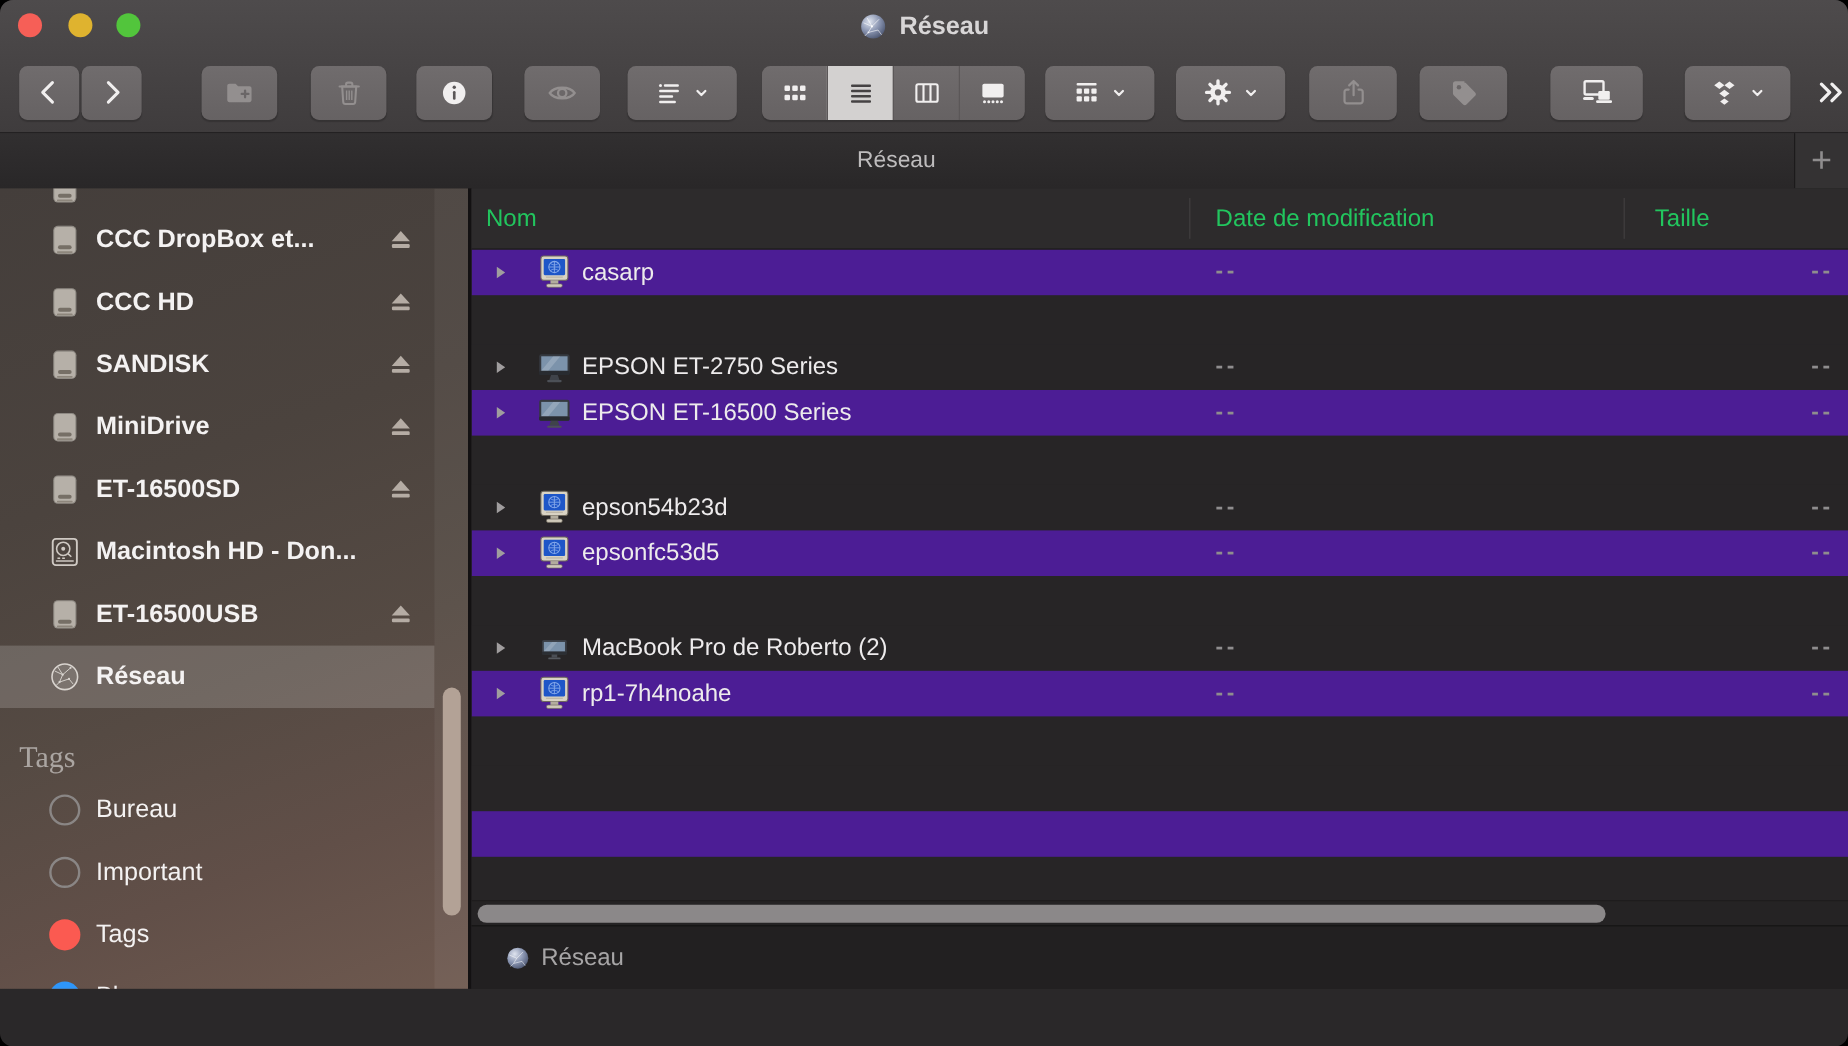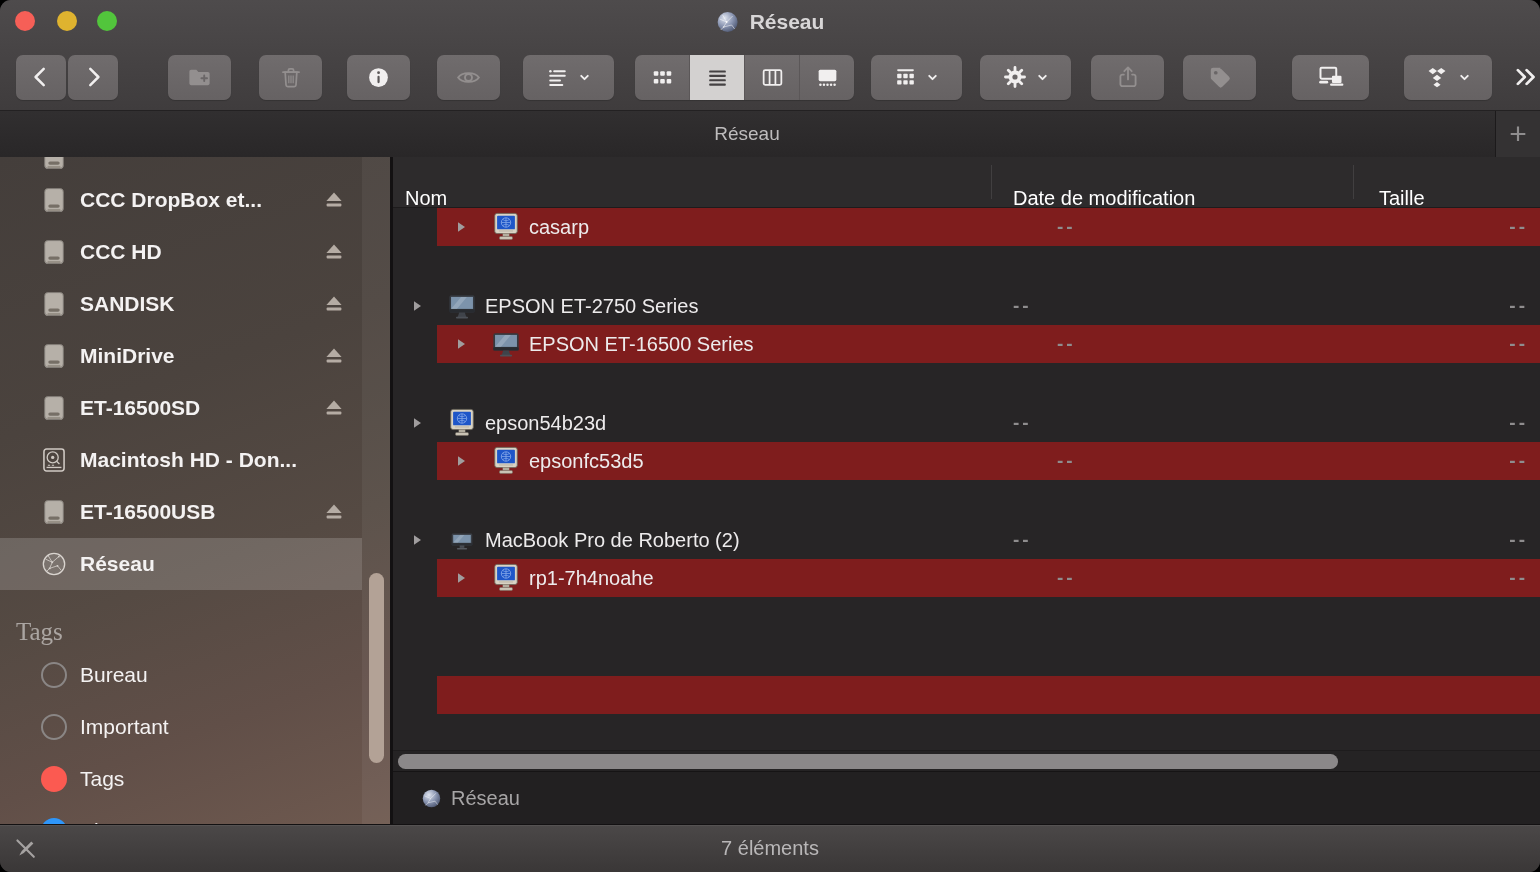--- a/index.html
+++ b/index.html
@@ -47,27 +47,27 @@
   .tags-header{position:absolute;top:458px;left:16px;height:34px;line-height:34px;color:rgba(255,255,255,0.5);font-size:25px;font-family:Liberation Serif, serif;}
   #sidebar-tags{position:absolute;top:492px;left:0;width:362px;}
   .tag-item{height:52px;position:relative;}
   .tag-dot{position:absolute;left:41px;top:13px;width:26px;height:26px;border-radius:50%;box-sizing:border-box;}
   .tag-dot.empty{border:2px solid #8a8685;}
   .tag-label{position:absolute;left:80px;top:0;line-height:52px;color:#f4f2f2;font-size:21px;}
 
   
   .content{position:absolute;top:157px;left:393px;right:0;height:667px;background:#272526;}
   .colheader{position:absolute;top:0;left:0;right:0;height:51px;background:#2d2b2c;border-bottom:1px solid #1d1b1c;box-sizing:border-box;}
-  .col-label{position:absolute;top:16px;height:50px;line-height:50px;color:#ffffff;font-size:20px;}
+  .col-label{position:absolute;top:0;height:50px;line-height:50px;color:#22c55e;font-size:20px;}
   .col-nom{left:12px;}.col-date{left:620px;}.col-taille{left:986px;}
   .col-sep{position:absolute;top:8px;height:34px;width:1px;background:#413f40;}
   .sep1{left:598px;}.sep2{left:960px;}
   #file-rows{position:absolute;top:51px;left:0;right:0;height:542px;overflow:hidden;}
   .frow{height:38px;position:relative;}
-  .frow.light{background:#7f1d1d;margin-left:44px;}
+  .frow.light{background:#4c1d95;}
   .frow.dark{background:#272526;margin-top:41px;}
   .ftri{position:absolute;left:16px;top:11px;width:16px;height:16px;}
   .ficon{position:absolute;left:54px;top:4px;width:30px;height:30px;}
   .fname{position:absolute;left:92px;top:0;line-height:38px;color:#edebec;font-size:20px;white-space:nowrap;}
   .fdash{position:absolute;top:0;line-height:38px;color:#8f8d8e;font-size:19px;letter-spacing:3px;font-weight:bold;}
   .fdate{left:620px;}
   .fsize{right:12px;}
   .hscroll{position:absolute;top:593px;left:0;right:0;height:21px;background:#252324;border-top:1px solid #1e1c1d;box-sizing:border-box;}
   .hpill{position:absolute;left:5px;top:3px;width:940px;height:15px;border-radius:8px;background:#8b8889;}
   .pathbar{position:absolute;top:614px;left:0;right:0;height:53px;background:#222021;border-top:1px solid #161415;box-sizing:border-box;display:flex;align-items:center;}
@@ -553,21 +553,14 @@
               <stop offset="100%" stop-color="#4f5974"></stop>
         </radialGradient>
           </defs>
         <circle cx="12" cy="12" r="10" fill="url(#gl2)"></circle>
         <path d="M4 9 L11 12 L8 17 L16 15 L19 19 M11 12 L17 6 M8 17 L5 20" stroke="rgba(255,255,255,0.7)" stroke-width="0.7" fill="none"></path>
       </svg>
       <span class="path-label">Réseau</span>
     </div>
   </div>
 
-  <div class="statusbar">
-    <svg class="readonly-icon" viewBox="0 0 26 26">
-      <path d="M18.6 6.2 L9.4 15.4 l-2.4 4.4 4.4-2.4 9.2-9.2 z" fill="#a5a2a1"></path>
-      <path d="M5.2 5.2 L21 21" stroke="#a5a2a1" stroke-width="2" stroke-linecap="round"></path>
-    </svg>
-    <span class="status-text">7 éléments</span>
-  </div>
 
 </div>
 
 </body></html>

